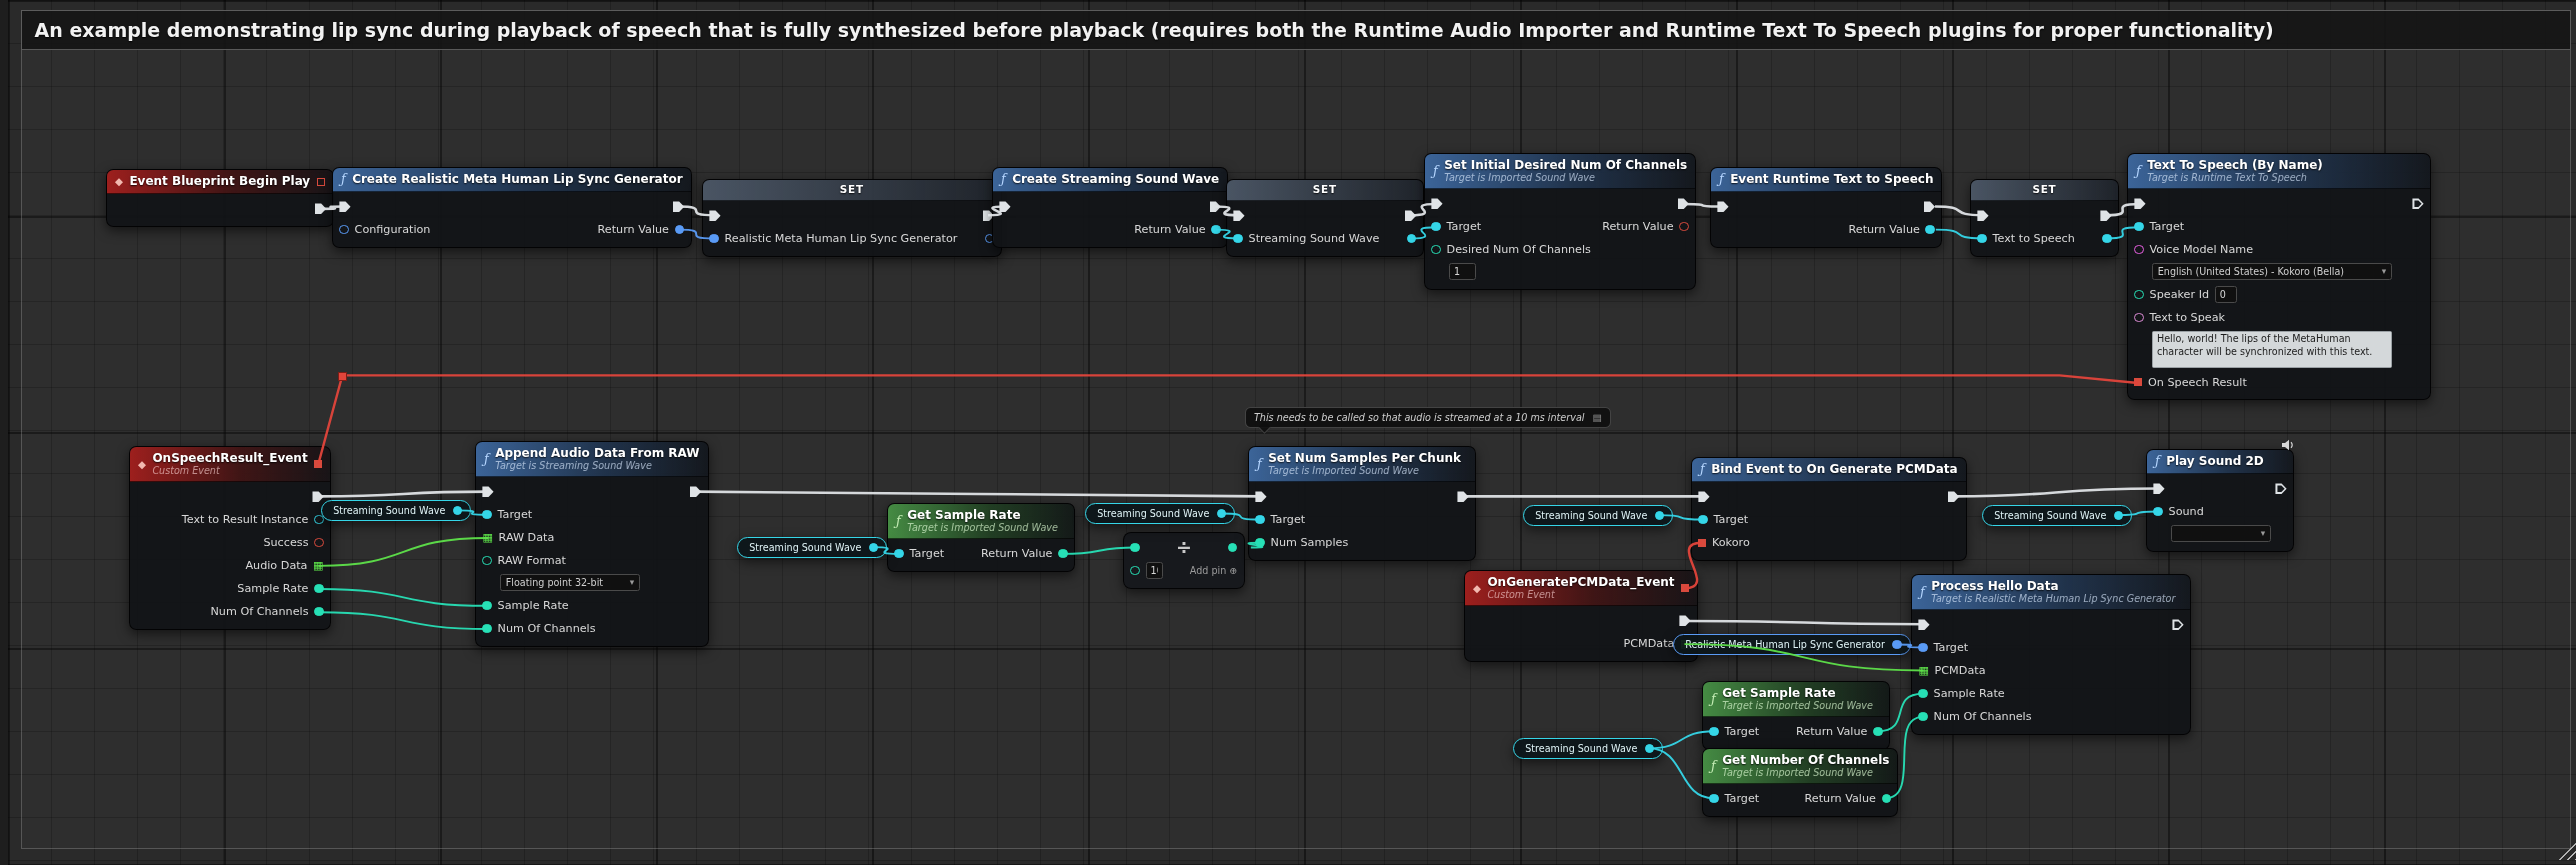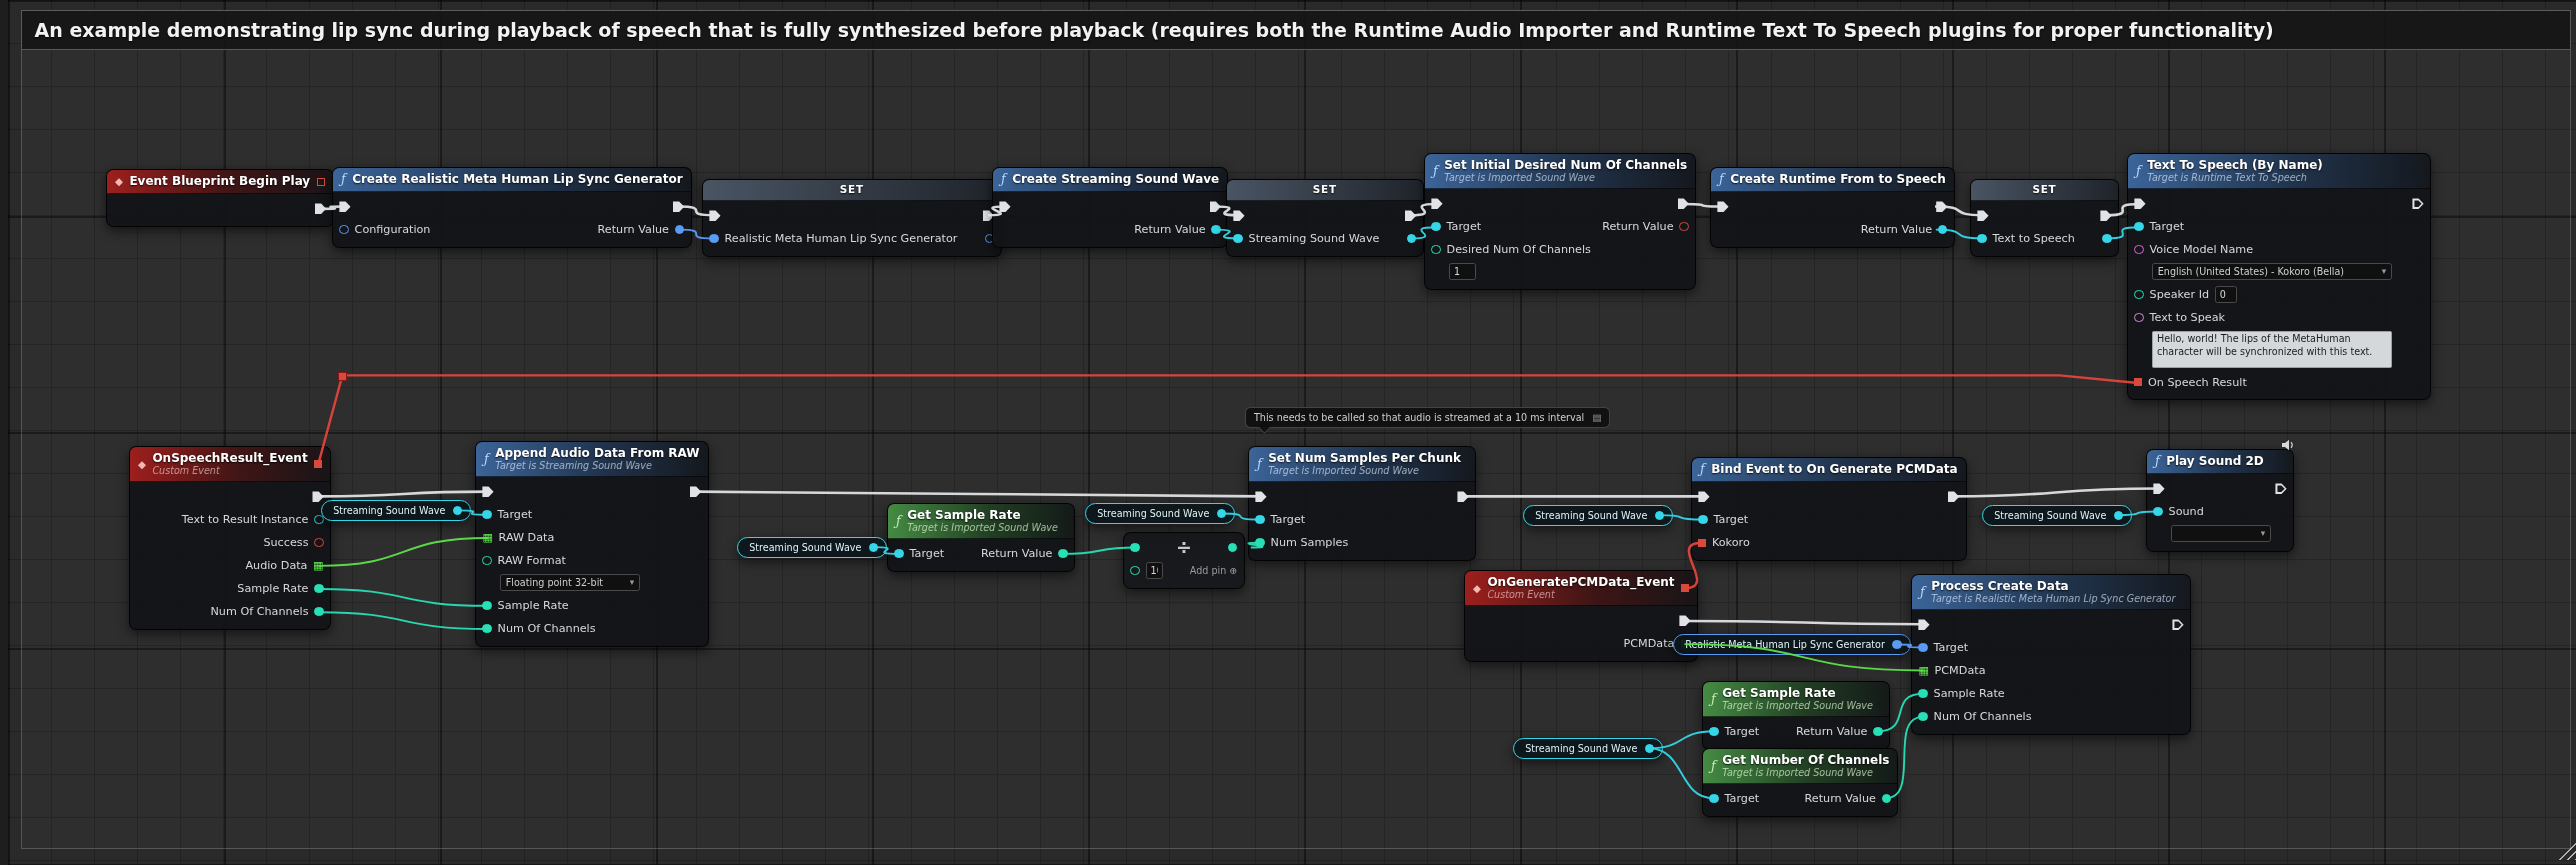--- a/index.html
+++ b/index.html
@@ -92,21 +92,21 @@
     height:17px; padding:0 4px; font-family:inherit; }
   .wdrop { background:#101010; border:0.8px solid #4a4a4a; border-radius:2.4px; color:#cfcfcf; font-size:9.6px;
     height:17px; padding:0 4.8px; display:flex; align-items:center; justify-content:space-between; gap:6.4px; }
   .caret { color:#9a9a9a; font-size:8.8px; }
   .wtext { background:#d4d8da; border:0.8px solid #9aa0a4; border-radius:1.6px; color:#1c1c1c; font-size:9.6px;
     width:240px; height:37px; resize:none; font-family:inherit; padding:1.6px 4px; line-height:1.35; }
   .corner-speaker { position:absolute; right:-3.2px; top:-12.8px; }
   
   .bubble { position:absolute; left:1237px; top:407px; z-index:4;
     background:rgba(14,14,14,0.88); border:0.8px solid rgba(90,90,90,0.7); border-radius:5.6px;
-    color:#cfcfcf; font-size:9.6px; padding:4px 8px; display:flex; align-items:center; gap:8px; white-space:nowrap; }
+    color:#cfcfcf; font-size:9.6px; padding:4px 8px; display:flex; align-items:center; gap:8px; white-space:nowrap;font-style:italic; }
   .bubble:after { content:""; position:absolute; left:14.4px; bottom:-4.8px; width:8px; height:8px;
     background:rgba(14,14,14,0.88); border-right:0.8px solid rgba(90,90,90,0.7); border-bottom:0.8px solid rgba(90,90,90,0.7);
     transform:rotate(45deg); }
   .bubble-icon { color:#8f8f8f; font-size:9.6px; }
 </style>
 </head>
 <body>
 
 <div id="stage">
   <div class="comment-body"></div>
@@ -324,21 +324,21 @@
         </div>
         <div class="wrow">
           <input class="winput" readonly="" value="1" style="width: 27px;">
         </div>
       </div>
     </div>
     <div class="node k-func" style="left: 1702px; top: 167px; min-width: 224px;">
       <div class="nhead">
         <span class="nicon fn">ƒ</span>
         <div class="ntw">
-          <div class="ntitle">Create Runtime From to Speech</div>
+          <div class="ntitle">Event Runtime Text to Speech</div>
         </div>
       </div>
       <div class="nbody">
         <div class="nrow">
           <div class="pside">
             <span class="px on"></span>
           </div>
           <div class="spacer"></div>
           <div class="pside right">
             <span class="px on"></span>
@@ -741,21 +741,21 @@
       </div>
     </div>
     <div class="node k-pill" style="left: 1665px; top: 634px; border-color: rgb(90, 155, 246);">
       <span class="plabel">Realistic Meta Human Lip Sync Generator</span>
       <span class="pc on" style="border-color: rgb(90, 155, 246); background: rgb(90, 155, 246);"></span>
     </div>
     <div class="node k-func" style="left: 1903px; top: 574px; min-width: 280px;">
       <div class="nhead two">
         <span class="nicon fn">ƒ</span>
         <div class="ntw">
-          <div class="ntitle">Process Create Data</div>
+          <div class="ntitle">Process Hello Data</div>
           <div class="nsub">Target is Realistic Meta Human Lip Sync Generator</div>
         </div>
       </div>
       <div class="nbody">
         <div class="nrow">
           <div class="pside">
             <span class="px on"></span>
           </div>
           <div class="spacer"></div>
           <div class="pside right">

